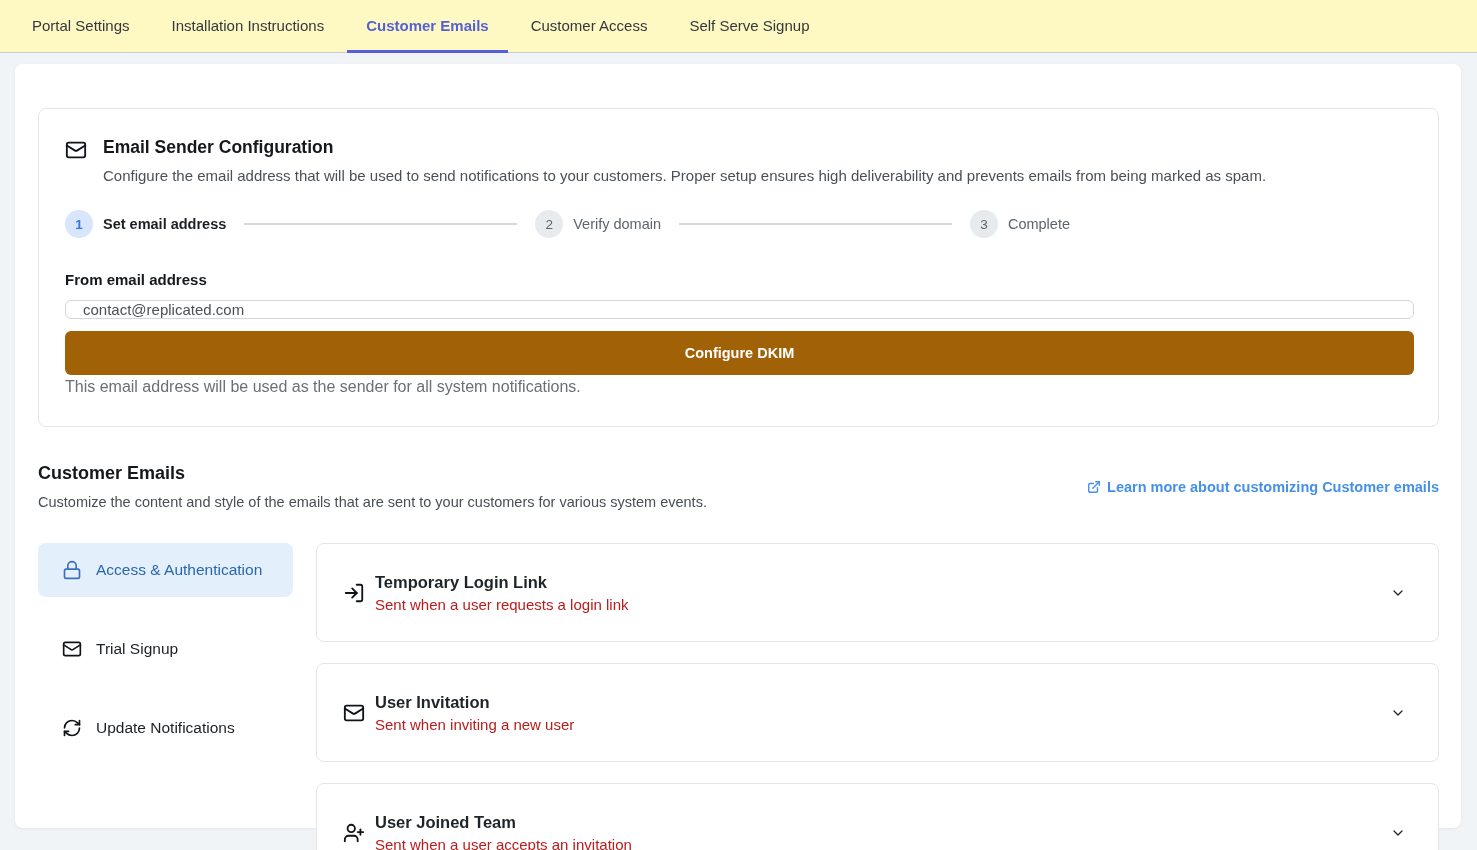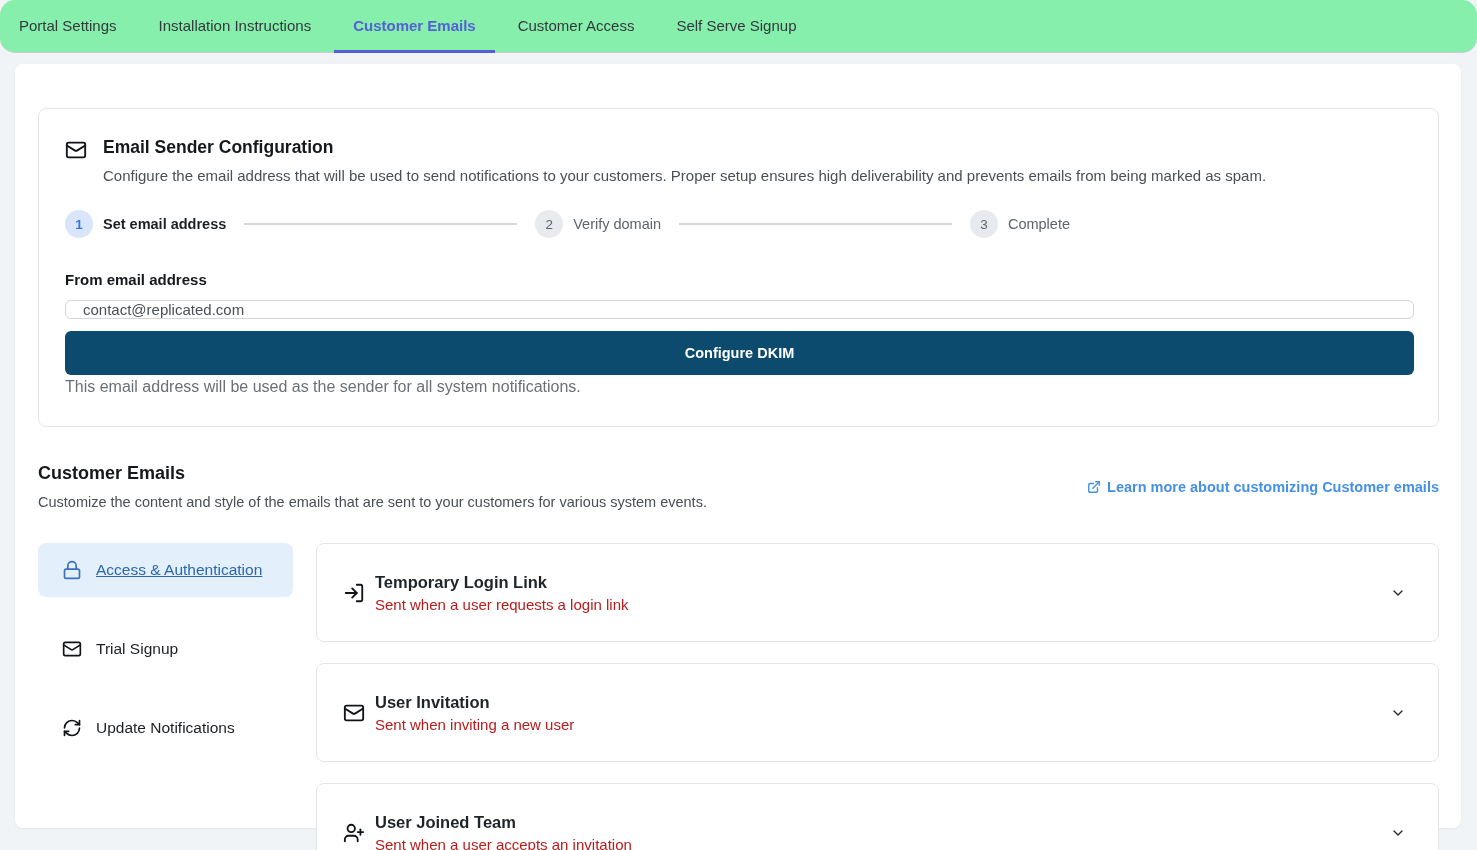--- a/index.html
+++ b/index.html
@@ -10,24 +10,24 @@
     color: #24292e;
     overflow: hidden;
   }
   svg { display: block; }
 
   
   .tabbar {
     height: 53px;
     display: flex;
     align-items: stretch;
+    padding-left: 13px;
     gap: 4px;
     border-bottom: 1px solid #c9cdd1;
-    background: #86efac;
-    border-radius: 15px;
+    background: #fef9c3;
   }
   .tab {
     display: flex;
     align-items: center;
     padding: 0 19px;
     font-size: 15px;
     font-weight: 500;
     color: #33383d;
     cursor: pointer;
     border-bottom: 3px solid transparent;
@@ -92,21 +92,21 @@
     font-size: 15px;
     color: #4a5056;
     outline: none;
     background: #fff;
   }
   .btn-primary {
     height: 44px;
     padding: 0 18px;
     border: none;
     border-radius: 6px;
-    background: #0c4a6e;
+    background: #a16207;
     color: #ffffff;
     font-family: "Liberation Sans", sans-serif;
     font-size: 14.5px;
     font-weight: 700;
     cursor: pointer;
     flex-shrink: 0;
   }
   .helper { margin-top: 3px; font-size: 16px; color: #6a7076; }
 
   
@@ -141,21 +141,21 @@
     padding: 15px 14px 15px 24px;
     border-radius: 8px;
     margin-bottom: 25px;
     font-size: 15.5px;
     font-weight: 500;
     color: #1c2024;
     line-height: 24px;
     cursor: pointer;
   }
   .cat-item .cat-icon { color: #101418; margin-top: 2px; flex-shrink: 0; }
-  .cat-item.active { background: #e3f0fc; color: #2b66ae; text-decoration: underline; }
+  .cat-item.active { background: #e3f0fc; color: #2b66ae; }
   .cat-item.active .cat-icon { color: #3d6fc0; }
 
   
   .email-list { flex: 1; }
   .email-card {
     border: 1px solid #e3e6e9;
     border-radius: 8px;
     height: 99px;
     display: flex;
     align-items: center;

